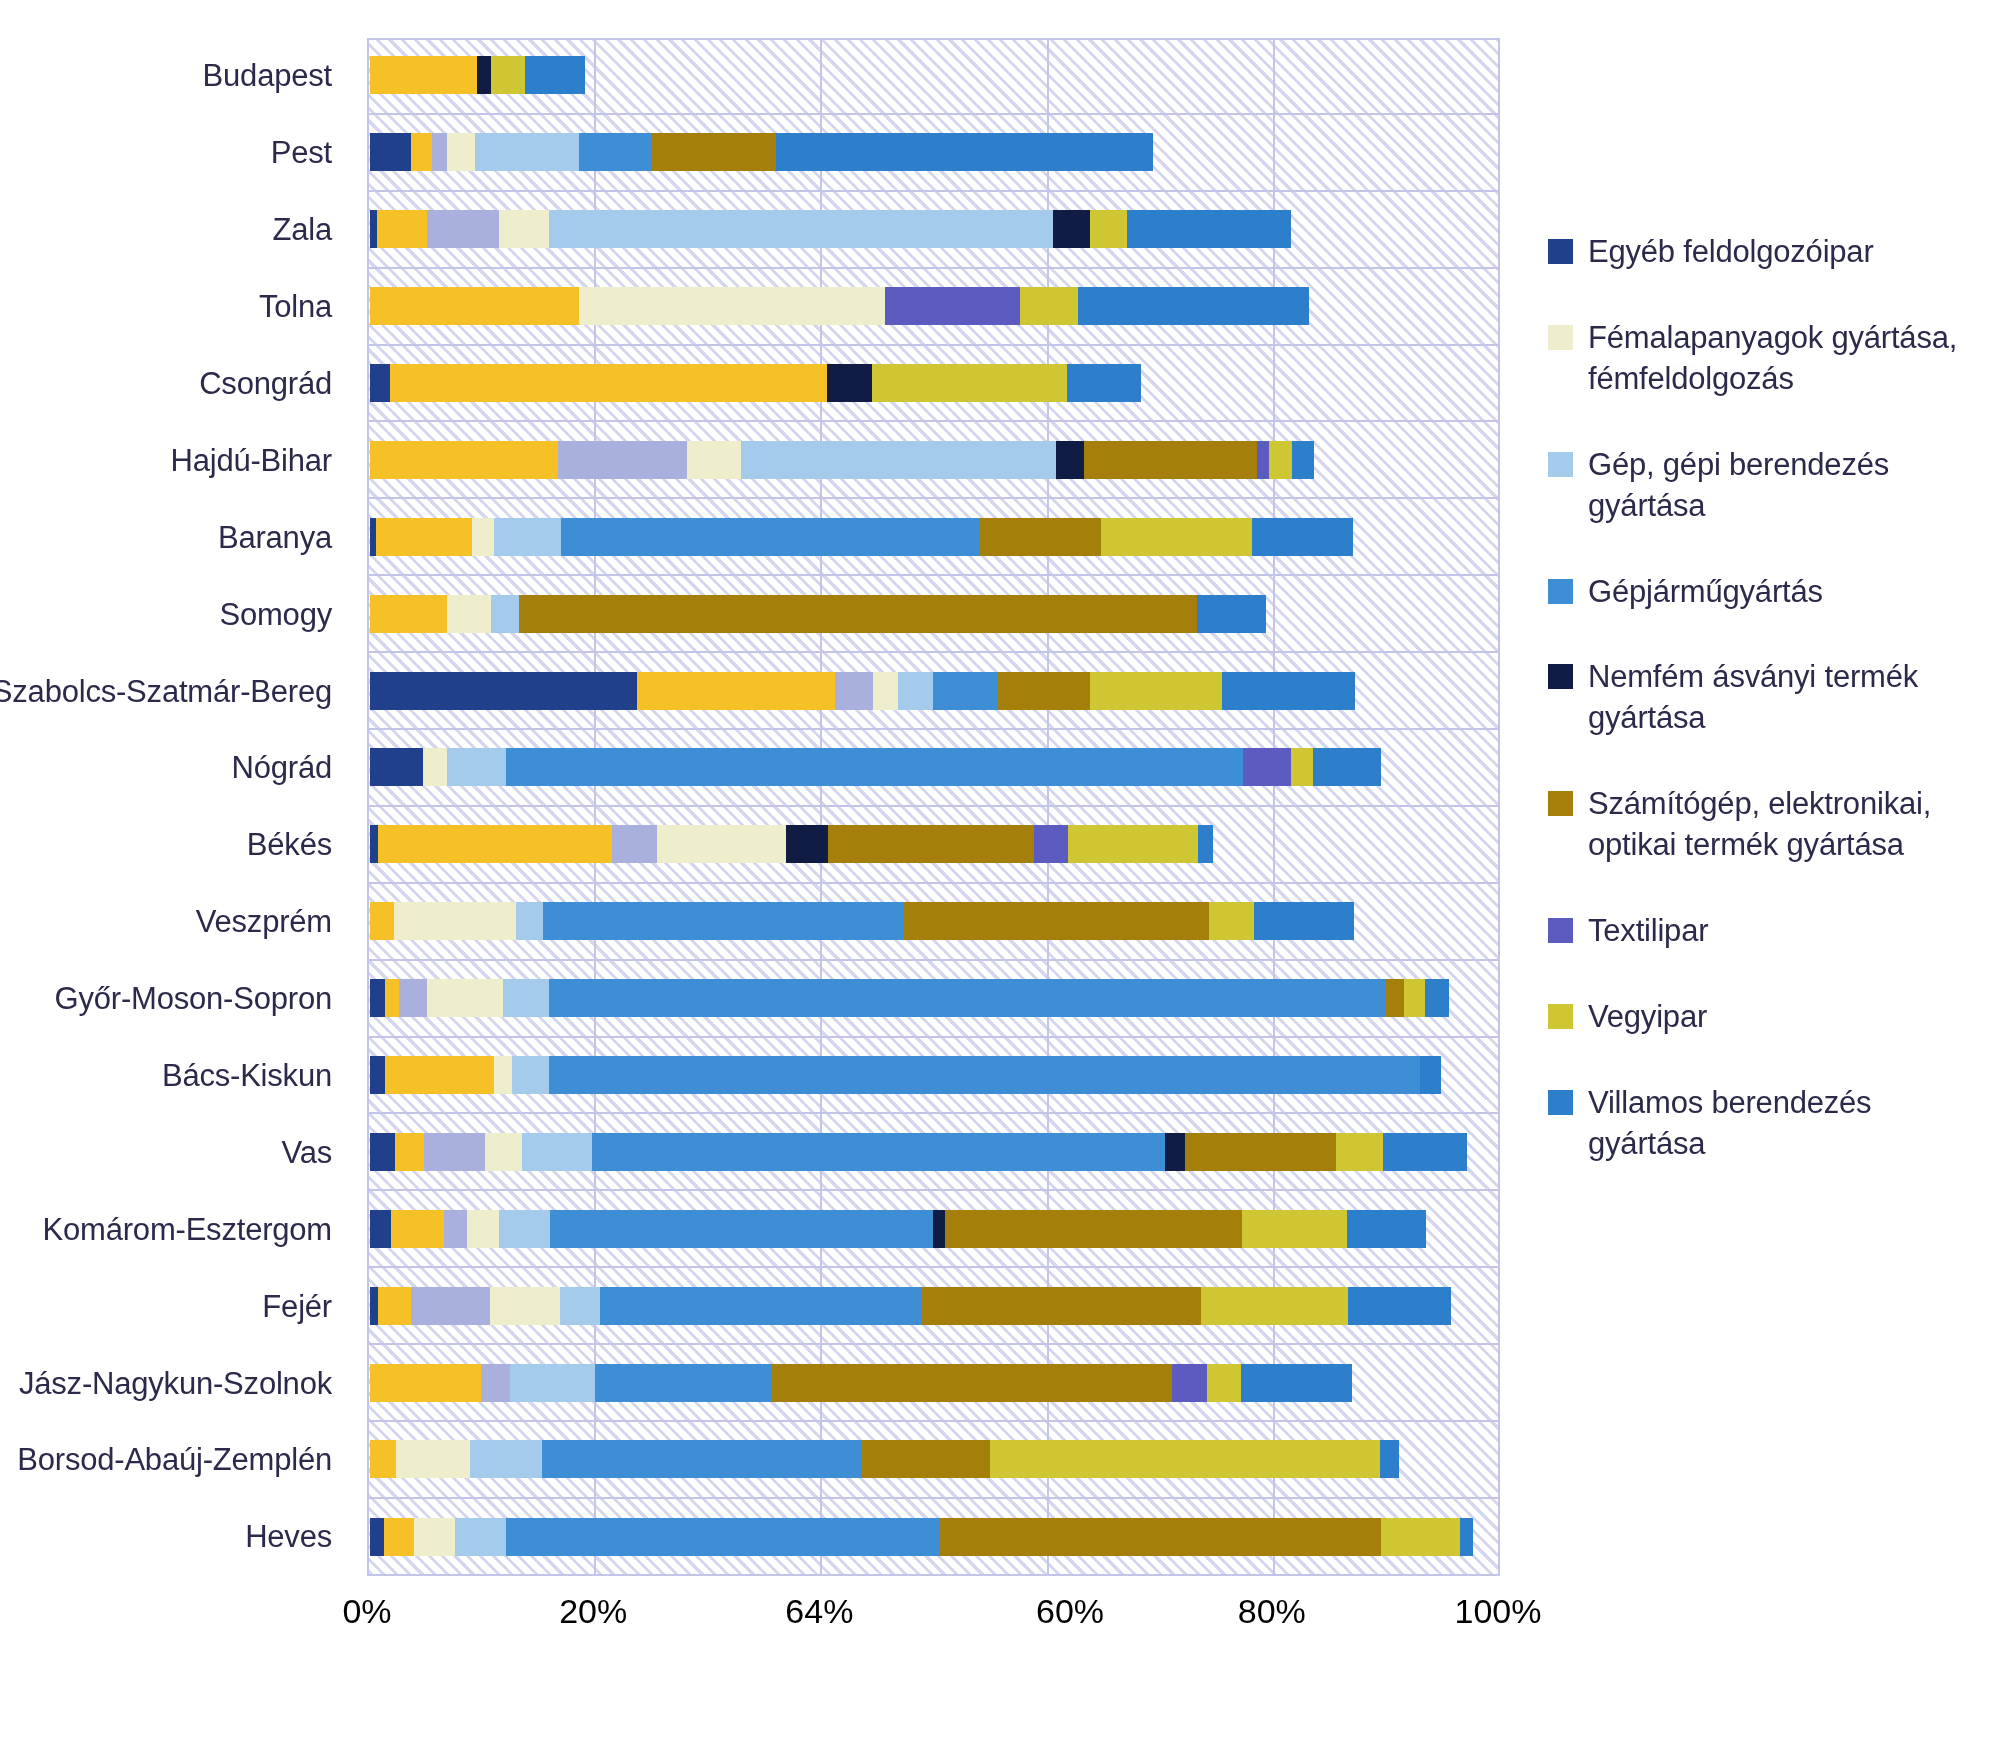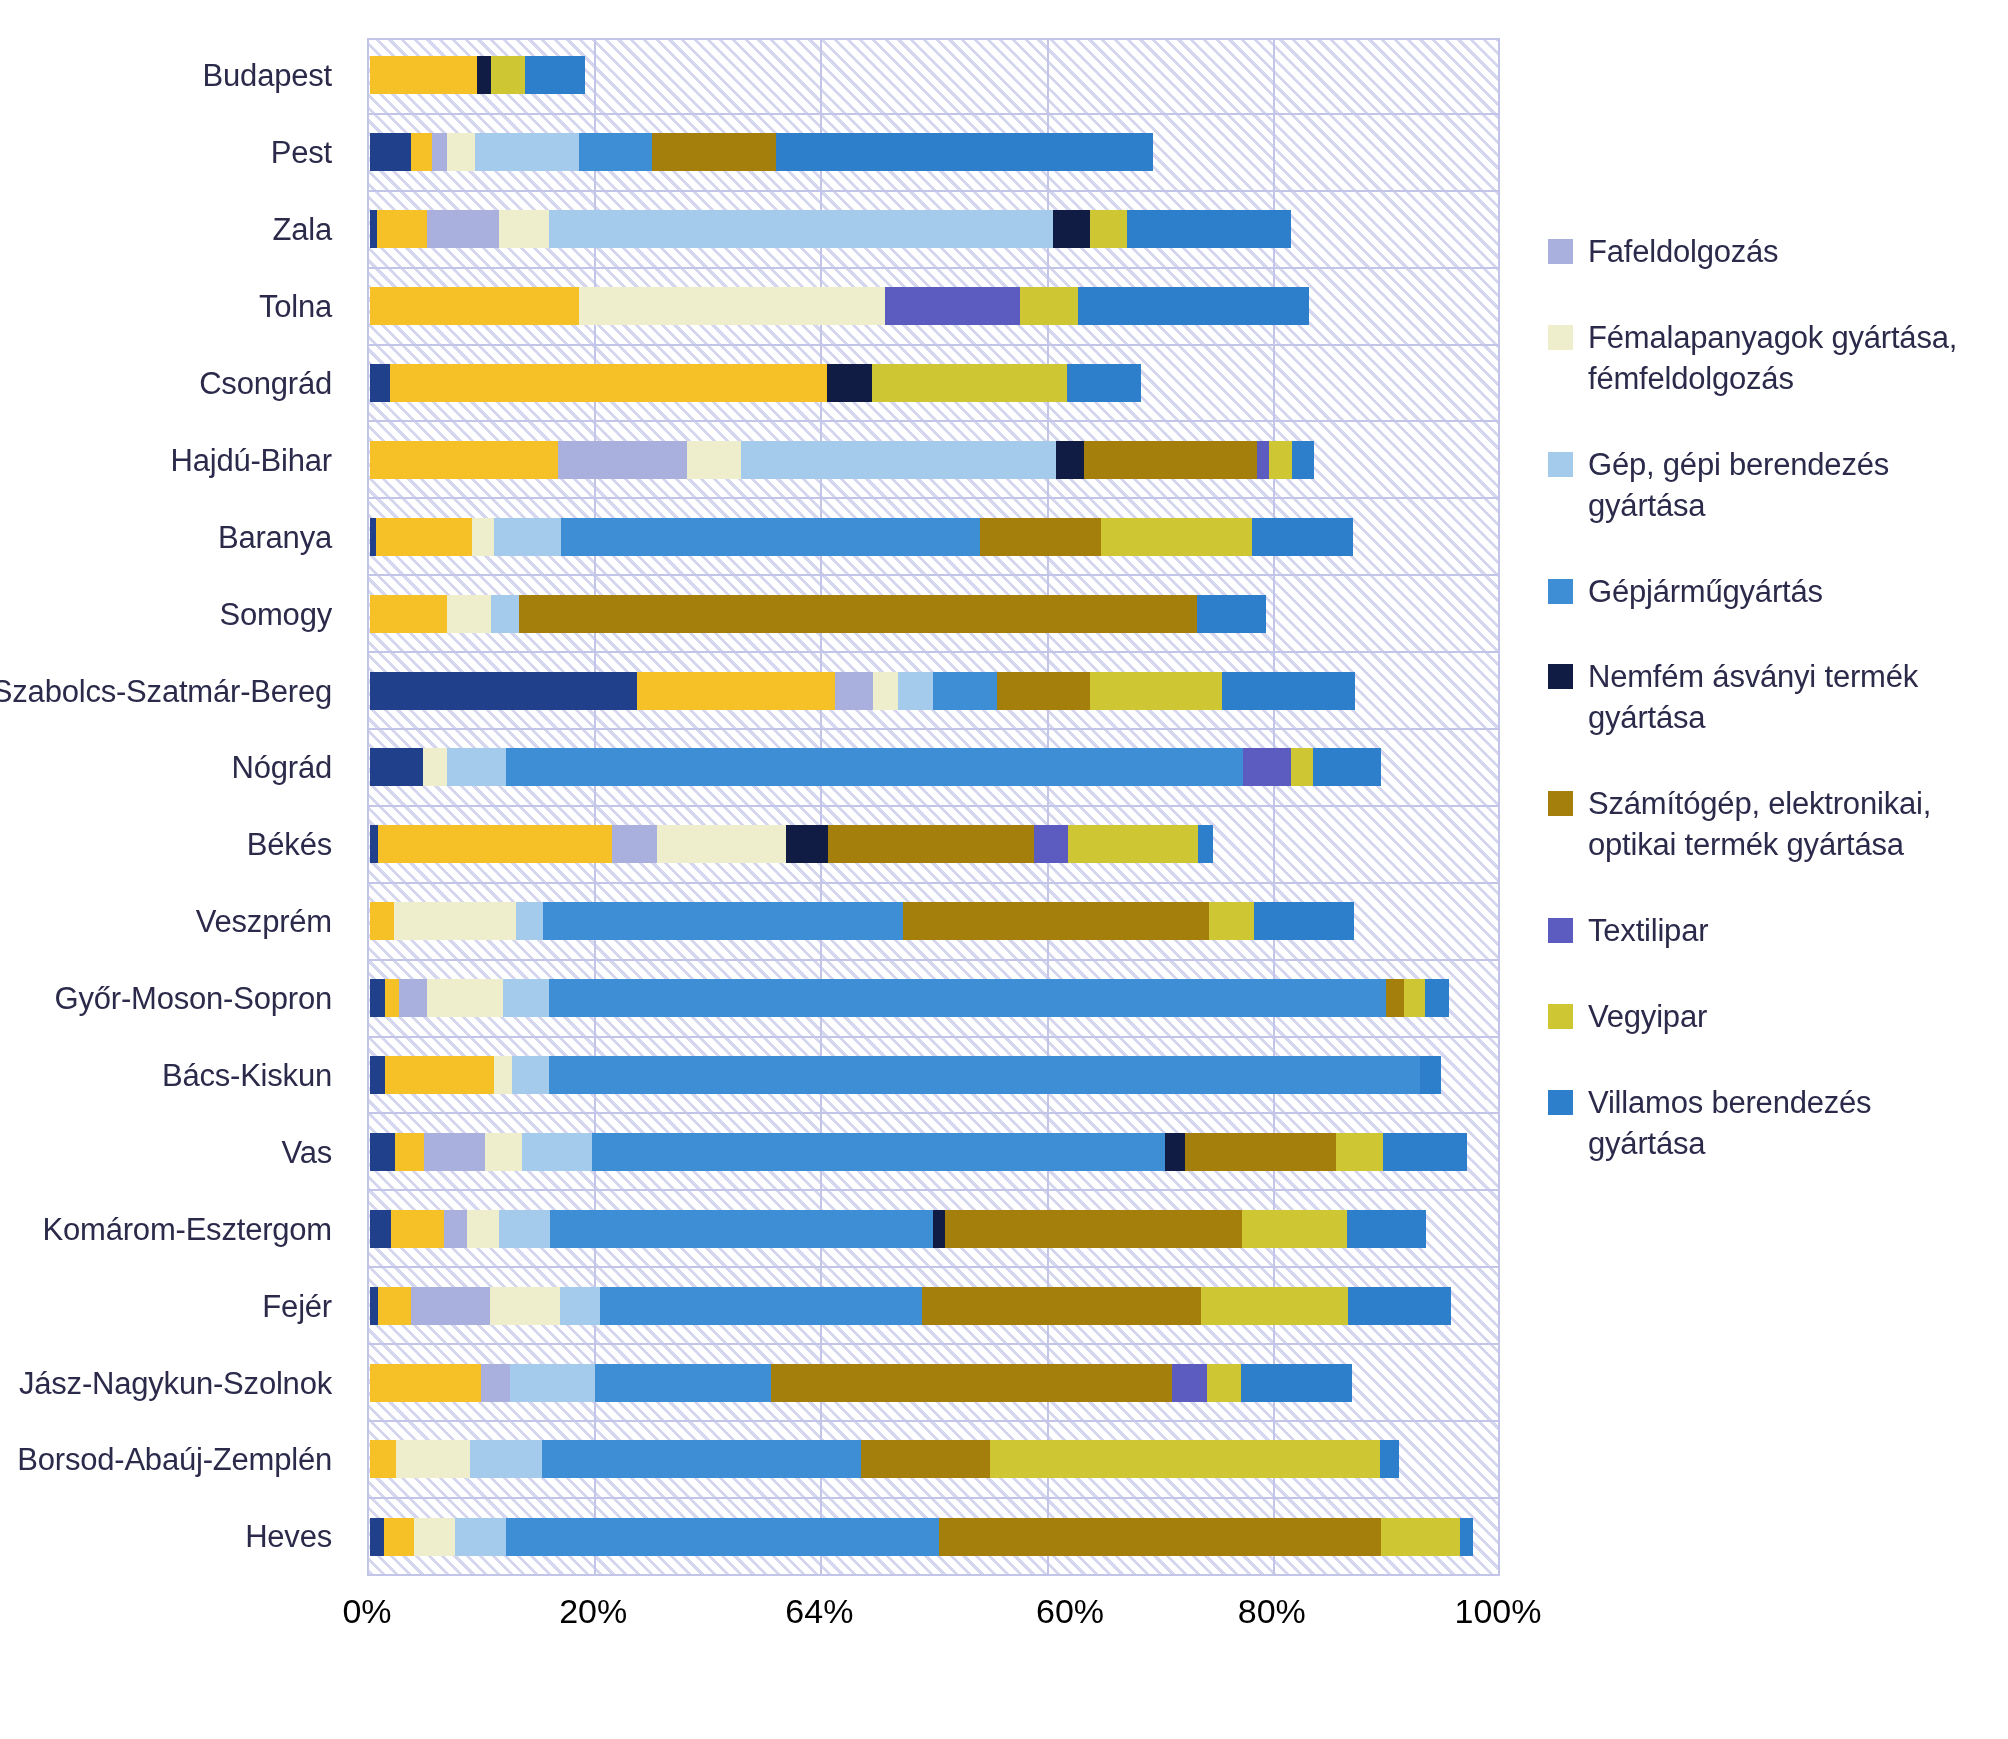--- a/index.html
+++ b/index.html
@@ -419,22 +419,22 @@
       <div class="xlabel" style="left: 0px;">0%</div>
       <div class="xlabel" style="left: 226.2px;">20%</div>
       <div class="xlabel" style="left: 452.4px;">64%</div>
       <div class="xlabel" style="left: 703px;">60%</div>
       <div class="xlabel" style="left: 904.8px;">80%</div>
       <div class="xlabel" style="left: 1131px;">100%</div>
     </div>
 
   <div class="legend">
       <div class="legend-item">
-        <span class="legend-swatch" style="background: rgb(170, 176, 221);"></span>
-        <span class="legend-label">Fafeldolgozás</span>
+        <span class="legend-swatch" style="background: rgb(33, 64, 140);"></span>
+        <span class="legend-label">Egyéb feldolgozóipar</span>
       </div>
       <div class="legend-item">
         <span class="legend-swatch" style="background: rgb(238, 238, 204);"></span>
         <span class="legend-label">Fémalapanyagok gyártása, fémfeldolgozás</span>
       </div>
       <div class="legend-item">
         <span class="legend-swatch" style="background: rgb(165, 203, 236);"></span>
         <span class="legend-label">Gép, gépi berendezés gyártása</span>
       </div>
       <div class="legend-item">

